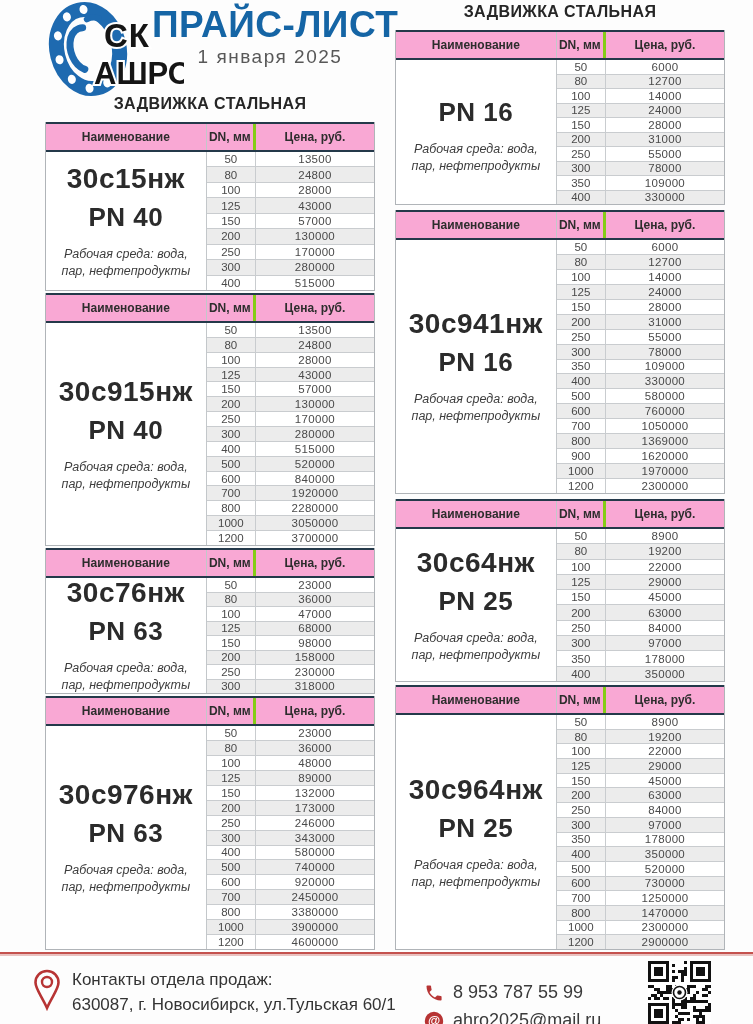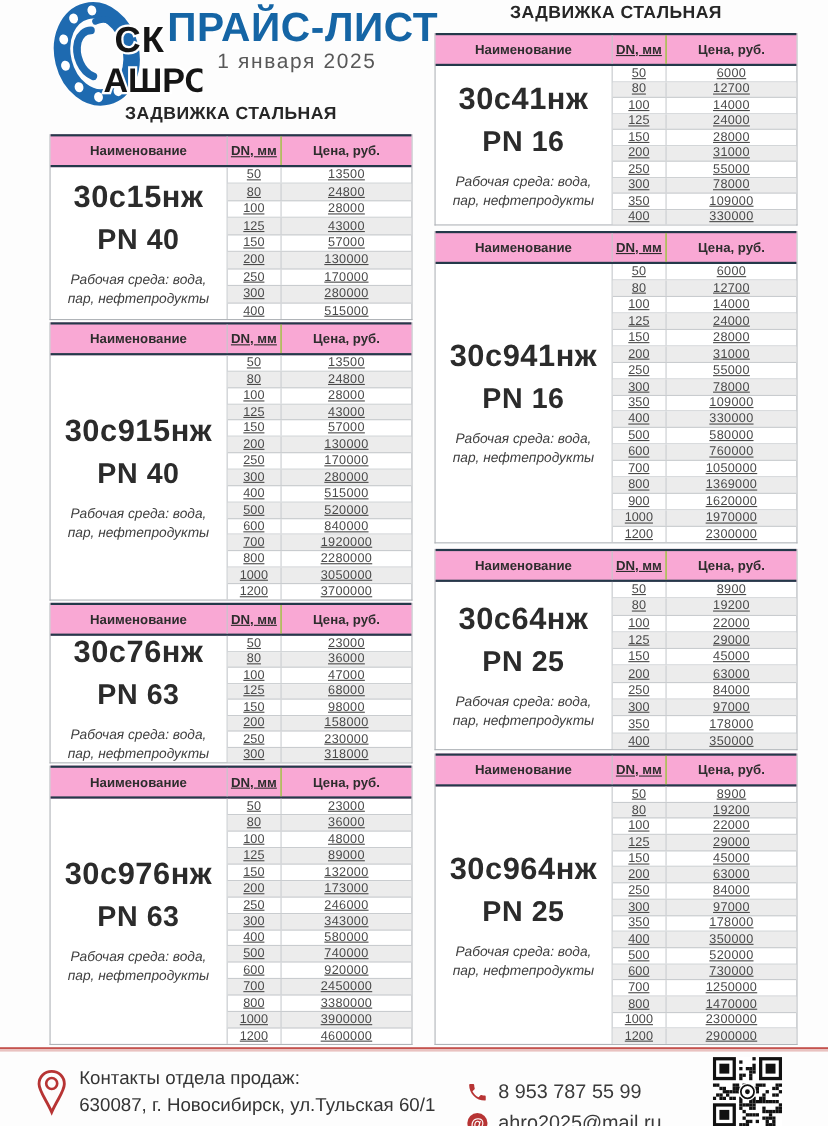--- a/index.html
+++ b/index.html
@@ -33,47 +33,47 @@
     color:#3c3c3c;
   }
   .thead {
     flex:none; height:30px; display:flex; align-items:stretch; background:#f9a8d4;
     border-top:2px solid var(--table-border-dark,#24394a);
     border-bottom:2px solid var(--table-border-dark,#24394a);
     font-weight:700; font-size:12px; color:#2d2d2d;
   }
   .th { display:flex; align-items:center; justify-content:center; }
   .th-name { width:49%; border-right:1px solid #c3c7ca; }
-  .th-dn { width:15%; border-right:1px solid #84cc16;text-decoration:underline; }
+  .th-dn { width:15%; border-right:3px solid #84cc16; }
   .th-price { flex:1; }
 
   .tbody { flex:1; display:flex; min-height:0; }
   .tname {
     width:49%; border-right:1px solid #c3c7ca;
     display:flex; flex-direction:column; align-items:center; justify-content:center;
     text-align:center; padding:4px 8px;
   }
   .model { font-size:28px; font-weight:700; color:#2b2b2b; letter-spacing:0.5px; white-space:nowrap; }
   .pn { font-size:26px; font-weight:700; color:#2b2b2b; margin-top:7px; letter-spacing:0.5px; }
   .medium { font-style:italic; font-size:12.5px; color:#3e3e3e; margin-top:13px; line-height:1.35; max-width:200px; }
 
-  .trows { flex:1; display:flex; flex-direction:column; font-size:11.5px; color:#4a4a4a;text-decoration:underline; }
+  .trows { flex:1; display:flex; flex-direction:column; font-size:11.5px; color:#4a4a4a; }
   .trow { flex:1; display:flex; align-items:stretch; border-bottom:1px solid #c9cccf; min-height:0; }
   .trow:last-child { border-bottom:none; }
   .trow:nth-child(even) { background:var(--row-alt,#ececec); }
   .dn-cell { width:29.4%; border-right:1px solid #c9cccf; display:flex; align-items:center; justify-content:center; }
   .price-cell { flex:1; display:flex; align-items:center; justify-content:center; letter-spacing:0.3px; }
 
   
   .footer-line {
     position:absolute; left:0; top:952px; width:753px; height:4px;
     background:linear-gradient(#c4524e 0 2px, #e9c2c0 2px 4px);
   }
   .footer { position:absolute; left:0; top:960px; width:753px; height:64px; color:#3a3a3a; }
-  .f-left { position:absolute; left:33px; top:8px; display:flex; gap:11px; align-items:center; }
+  .f-left { position:absolute; left:33px; top:8px; display:flex; gap:11px; align-items:flex-start; }
   .f-left-text { font-size:17px; line-height:1.45; color:#343434; }
   .f-right { position:absolute; left:424px; top:22px; display:flex; flex-direction:column; gap:7px; font-size:18px; }
   .f-row { display:flex; align-items:center; gap:9px; white-space:nowrap; }
   .qr { position:absolute; left:648px; top:1px; width:63px; height:63px; background:#fff; }
 </style>
 </head>
 <body>
 
 <div class="page">
 
@@ -359,21 +359,20 @@
       </div>
     </div>
   <div class="ptable" style="left:395px; top:30px; height:175px;">
       <div class="thead">
         <div class="th th-name">Наименование</div>
         <div class="th th-dn">DN, мм</div>
         <div class="th th-price">Цена, руб.</div>
       </div>
       <div class="tbody">
         <div class="tname">
-          <div class="model">30с41нж</div>
           <div class="pn">PN 16</div>
           <div class="medium">Рабочая среда: вода, пар, нефтепродукты</div>
         </div>
         <div class="trows">
           <div class="trow">
             <span class="dn-cell">50</span>
             <span class="price-cell">6000</span>
           </div>
           <div class="trow">
             <span class="dn-cell">80</span>

